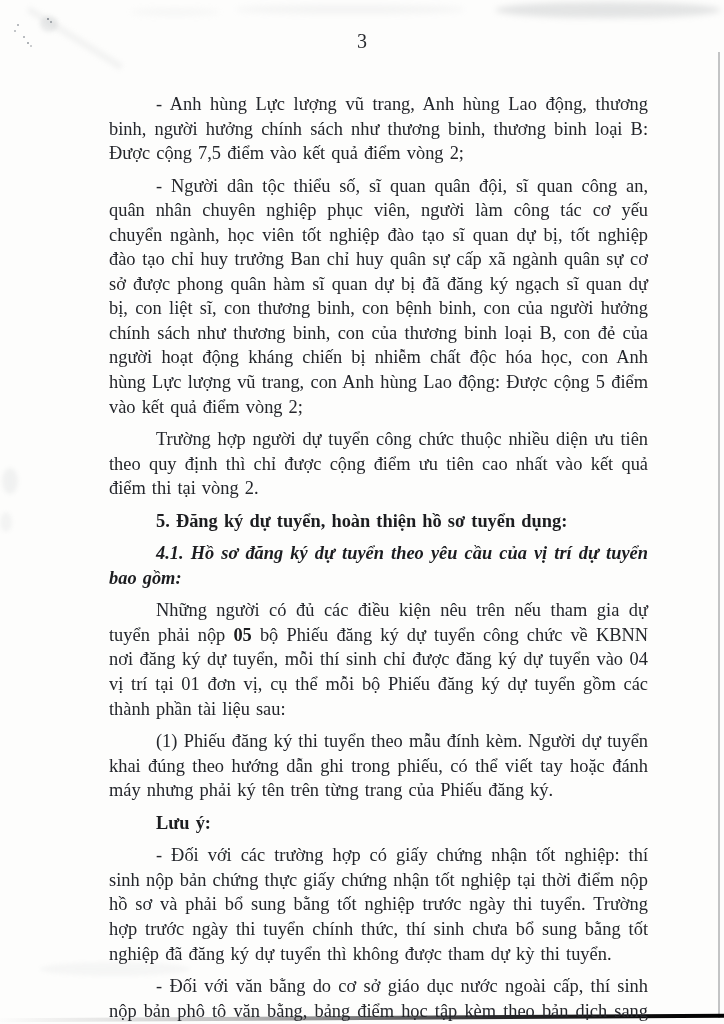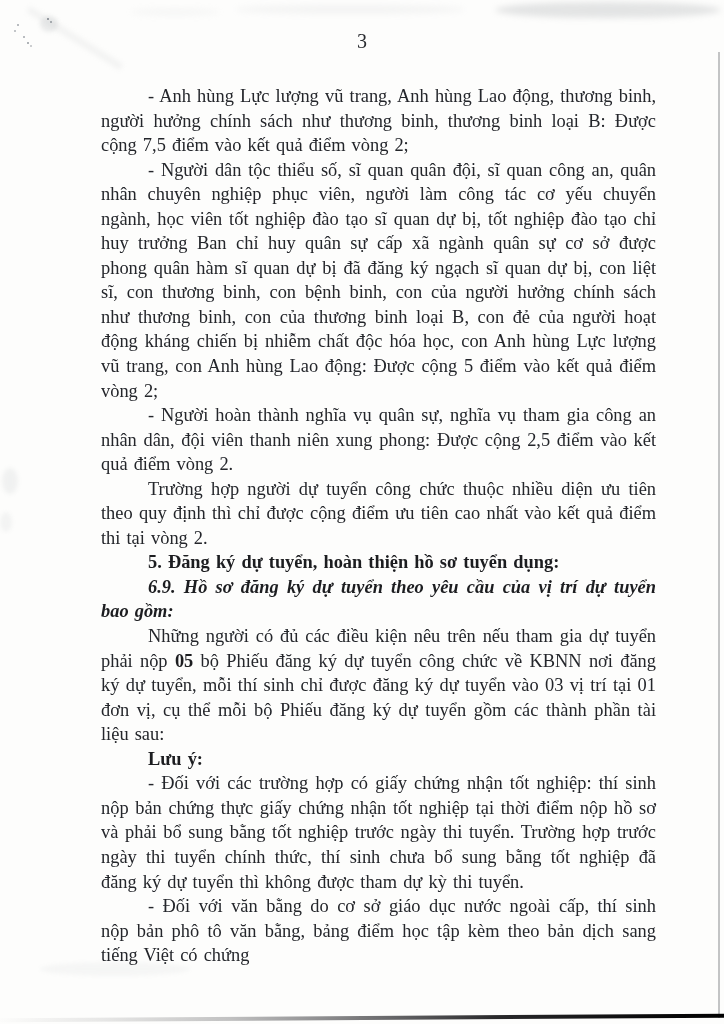--- a/index.html
+++ b/index.html
@@ -22,21 +22,21 @@
     color:#2a2c30;
   }
   .content{
     position:absolute;
     left:101px;top:84px;width:555px;
     font-size:18.4px;
     line-height:24.55px;
     text-align:justify;
     word-spacing:1.5px;
   }
-  .content p{margin:0;text-indent:47px;}
+  .content p{margin:8px;text-indent:47px;}
   .b{font-weight:bold;}
   .bi{font-weight:bold;font-style:italic;}
   .ink-strong{color:#1c1d20;}
 
   
   .edge-bottom{
     position:absolute;left:-6px;top:1016px;width:736px;height:3.6px;
     background:linear-gradient(to right,
       rgba(150,150,150,0) 0%,
       rgba(150,150,150,0.22) 15%,
@@ -101,30 +101,30 @@
   <div class="edge-bottom"></div>
 
   <div class="pageno">3</div>
 
   <div class="content">
 
     <p>- Anh hùng Lực lượng vũ trang, Anh hùng Lao động, thương binh, người hưởng chính sách như thương binh, thương binh loại B: Được cộng 7,5 điểm vào kết quả điểm vòng 2;</p>
 
     <p>- Người dân tộc thiểu số, sĩ quan quân đội, sĩ quan công an, quân nhân chuyên nghiệp phục viên, người làm công tác cơ yếu chuyển ngành, học viên tốt nghiệp đào tạo sĩ quan dự bị, tốt nghiệp đào tạo chỉ huy trưởng Ban chỉ huy quân sự cấp xã ngành quân sự cơ sở được phong quân hàm sĩ quan dự bị đã đăng ký ngạch sĩ quan dự bị, con liệt sĩ, con thương binh, con bệnh binh, con của người hưởng chính sách như thương binh, con của thương binh loại B, con đẻ của người hoạt động kháng chiến bị nhiễm chất độc hóa học, con Anh hùng Lực lượng vũ trang, con Anh hùng Lao động: Được cộng 5 điểm vào kết quả điểm vòng 2;</p>
 
-    <p>- Người hoàn thành nghĩa vụ quân sự, nghĩa vụ tham gia công an nhân dân, đội viên thanh niên xung phong: Được cộng 2,5 điểm vào kết quả điểm vòng 2.</p>
 
     <p>Trường hợp người dự tuyển công chức thuộc nhiều diện ưu tiên theo quy định thì chỉ được cộng điểm ưu tiên cao nhất vào kết quả điểm thi tại vòng 2.</p>
 
     <p class="b ink-strong">5. Đăng ký dự tuyển, hoàn thiện hồ sơ tuyển dụng:</p>
 
-    <p class="bi ink-strong">6.9. Hồ sơ đăng ký dự tuyển theo yêu cầu của vị trí dự tuyển bao gồm:</p>
+    <p class="bi ink-strong">4.1. Hồ sơ đăng ký dự tuyển theo yêu cầu của vị trí dự tuyển bao gồm:</p>
 
-    <p><span>Những người có đủ các điều kiện nêu trên nếu tham gia dự tuyển phải nộp </span><span class="b ink-strong">05</span><span> bộ Phiếu đăng ký dự tuyển công chức về KBNN nơi đăng ký dự tuyển, mỗi thí sinh chỉ được đăng ký dự tuyển vào 03 vị trí tại 01 đơn vị, cụ thể mỗi bộ Phiếu đăng ký dự tuyển gồm các thành phần tài liệu sau:</span></p>
+    <p><span>Những người có đủ các điều kiện nêu trên nếu tham gia dự tuyển phải nộp </span><span class="b ink-strong">05</span><span> bộ Phiếu đăng ký dự tuyển công chức về KBNN nơi đăng ký dự tuyển, mỗi thí sinh chỉ được đăng ký dự tuyển vào 04 vị trí tại 01 đơn vị, cụ thể mỗi bộ Phiếu đăng ký dự tuyển gồm các thành phần tài liệu sau:</span></p>
 
+    <p>(1) Phiếu đăng ký thi tuyển theo mẫu đính kèm. Người dự tuyển khai đúng theo hướng dẫn ghi trong phiếu, có thể viết tay hoặc đánh máy nhưng phải ký tên trên từng trang của Phiếu đăng ký.</p>
 
 
     <p class="b ink-strong">Lưu ý:</p>
 
     <p>- Đối với các trường hợp có giấy chứng nhận tốt nghiệp: thí sinh nộp bản chứng thực giấy chứng nhận tốt nghiệp tại thời điểm nộp hồ sơ và phải bổ sung bằng tốt nghiệp trước ngày thi tuyển. Trường hợp trước ngày thi tuyển chính thức, thí sinh chưa bổ sung bằng tốt nghiệp đã đăng ký dự tuyển thì không được tham dự kỳ thi tuyển.</p>
 
     <p>- Đối với văn bằng do cơ sở giáo dục nước ngoài cấp, thí sinh nộp bản phô tô văn bằng, bảng điểm học tập kèm theo bản dịch sang tiếng Việt có chứng</p>
 
   </div>
 </div>

